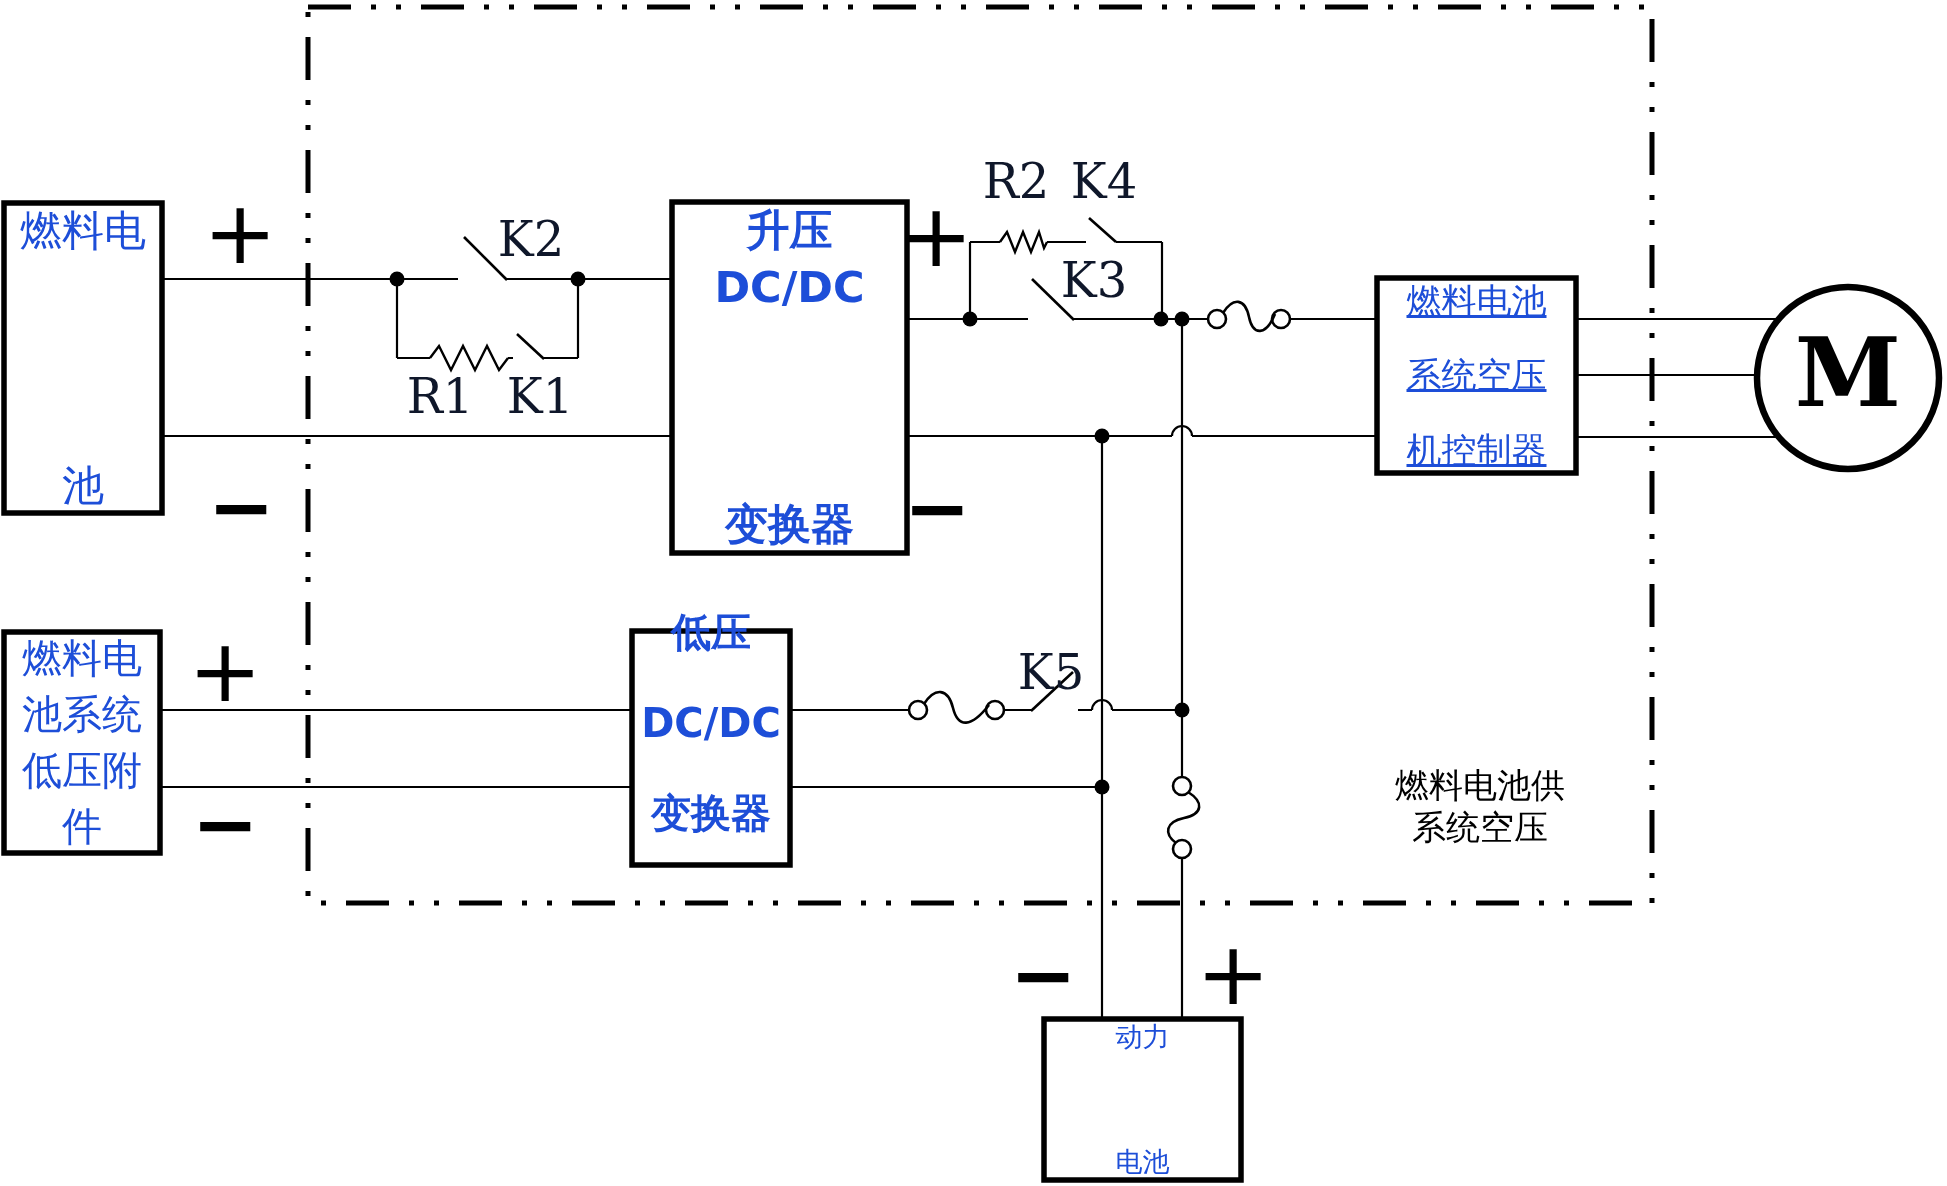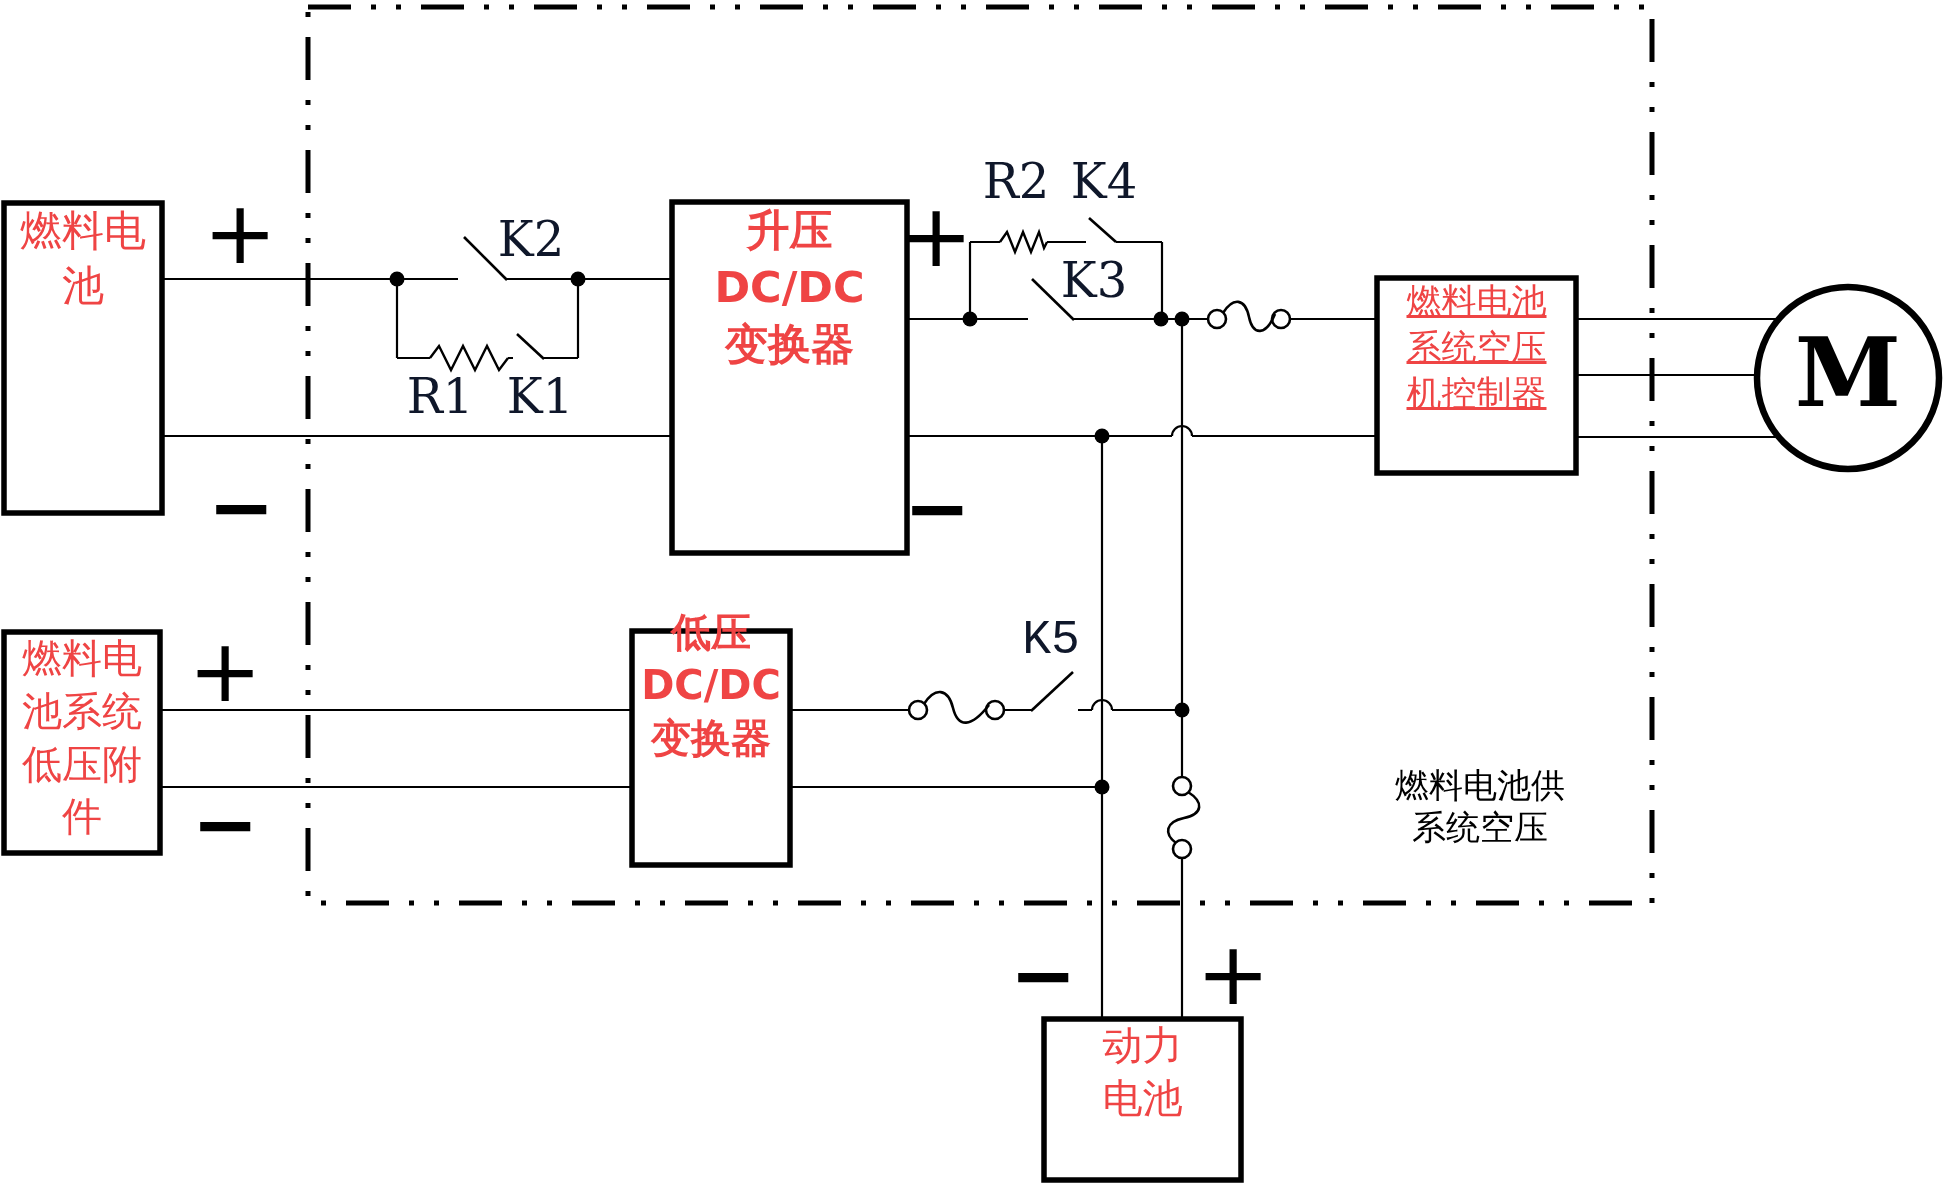--- a/index.html
+++ b/index.html
@@ -12,30 +12,30 @@
     position:absolute;transform:translate(-50%,-50%);
     font-family:"DejaVu Serif",serif;font-size:48px;color:#0f172a;white-space:nowrap;
     line-height:1;
   }
   .sign{
     position:absolute;transform:translate(-50%,-50%);
     font-family:"DejaVu Sans",sans-serif;font-size:88px;line-height:1;color:#000;
   }
   .sign.minus{font-weight:700;font-size:80px;}
   .boxtext{
-    position:absolute;display:flex;flex-direction:column;align-items:center;justify-content:flex-start;
-    text-align:center;color:#ef4444;font-family:"DejaVu Sans",sans-serif;
+    position:absolute;display:flex;flex-direction:column;align-items:center;justify-content:space-between;
+    text-align:center;color:#1d4ed8;font-family:"DejaVu Sans",sans-serif;
   }
   .boxtext .ln{line-height:1.32;}
   .b-fuel{left:4px;top:203px;width:158px;height:310px;font-size:42px;}
   .b-lvacc{left:4px;top:632px;width:156px;height:221px;font-size:40px;}
   .b-boost{left:672px;top:202px;width:235px;height:351px;font-size:43px;font-weight:700;}
   .b-lvdc{left:632px;top:606px;width:158px;height:234px;font-size:40px;font-weight:700;}
   .b-ctrl{left:1377px;top:278px;width:199px;height:195px;font-size:35px;text-decoration:underline;}
-  .b-batt{left:1044px;top:1019px;width:197px;height:161px;font-size:40px;}
+  .b-batt{left:1044px;top:1019px;width:197px;height:161px;font-size:27px;}
   .enclosure-label{
     position:absolute;left:1480px;top:806px;transform:translate(-50%,-50%);
     font-size:34px;text-align:center;white-space:nowrap;font-family:"DejaVu Sans",sans-serif;
   }
   .enclosure-label .ln{line-height:1.24;}
   .motor-m{
     position:absolute;left:1848px;top:377px;transform:translate(-50%,-54%);
     font-family:"DejaVu Serif",serif;font-weight:700;font-size:96px;line-height:1;
   }
 </style>
@@ -170,21 +170,21 @@
   </div>
 
   <div class="motor-m">M</div>
 
   <div class="lbl" style="left:531px;top:239px;">K2</div>
   <div class="lbl" style="left:440px;top:396px;">R1</div>
   <div class="lbl" style="left:540px;top:396px;">K1</div>
   <div class="lbl" style="left:1016px;top:181px;">R2</div>
   <div class="lbl" style="left:1104px;top:181px;">K4</div>
   <div class="lbl" style="left:1094px;top:280px;">K3</div>
-  <div class="lbl" style="left:1051px;top:640px;font-family:Liberation Mono, monospace;">K5</div>
+  <div class="lbl" style="left:1051px;top:672px;">K5</div>
 
   <div class="sign" style="left:240px;top:233px;">+</div>
   <div class="sign minus" style="left:241px;top:508px;">−</div>
   <div class="sign" style="left:936px;top:236px;">+</div>
   <div class="sign minus" style="left:937px;top:509px;">−</div>
   <div class="sign" style="left:225px;top:671px;">+</div>
   <div class="sign minus" style="left:225px;top:825px;">−</div>
   <div class="sign minus" style="left:1043px;top:976px;">−</div>
   <div class="sign" style="left:1233px;top:974px;">+</div>
 

